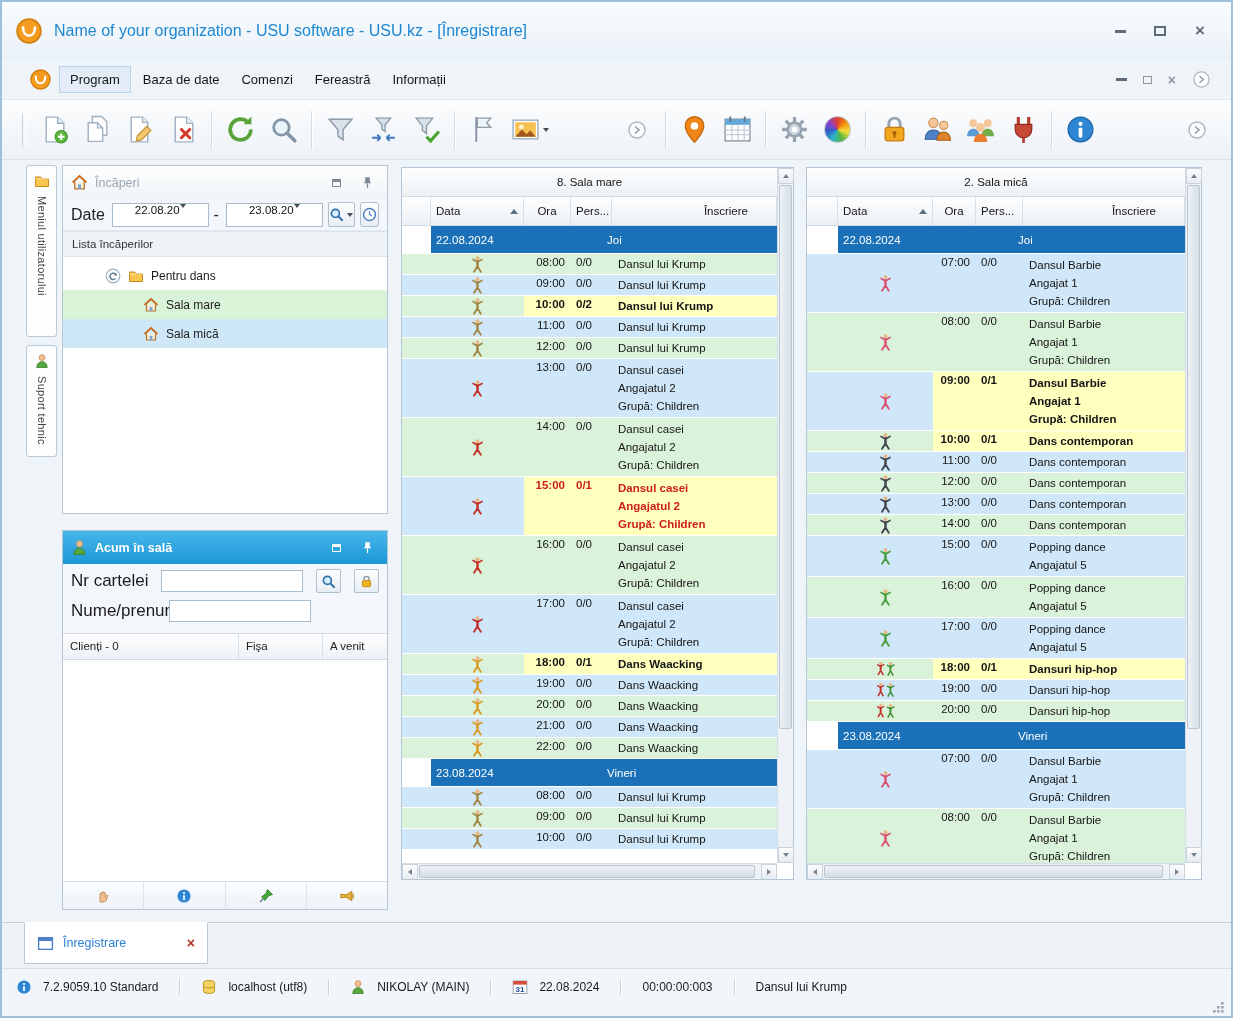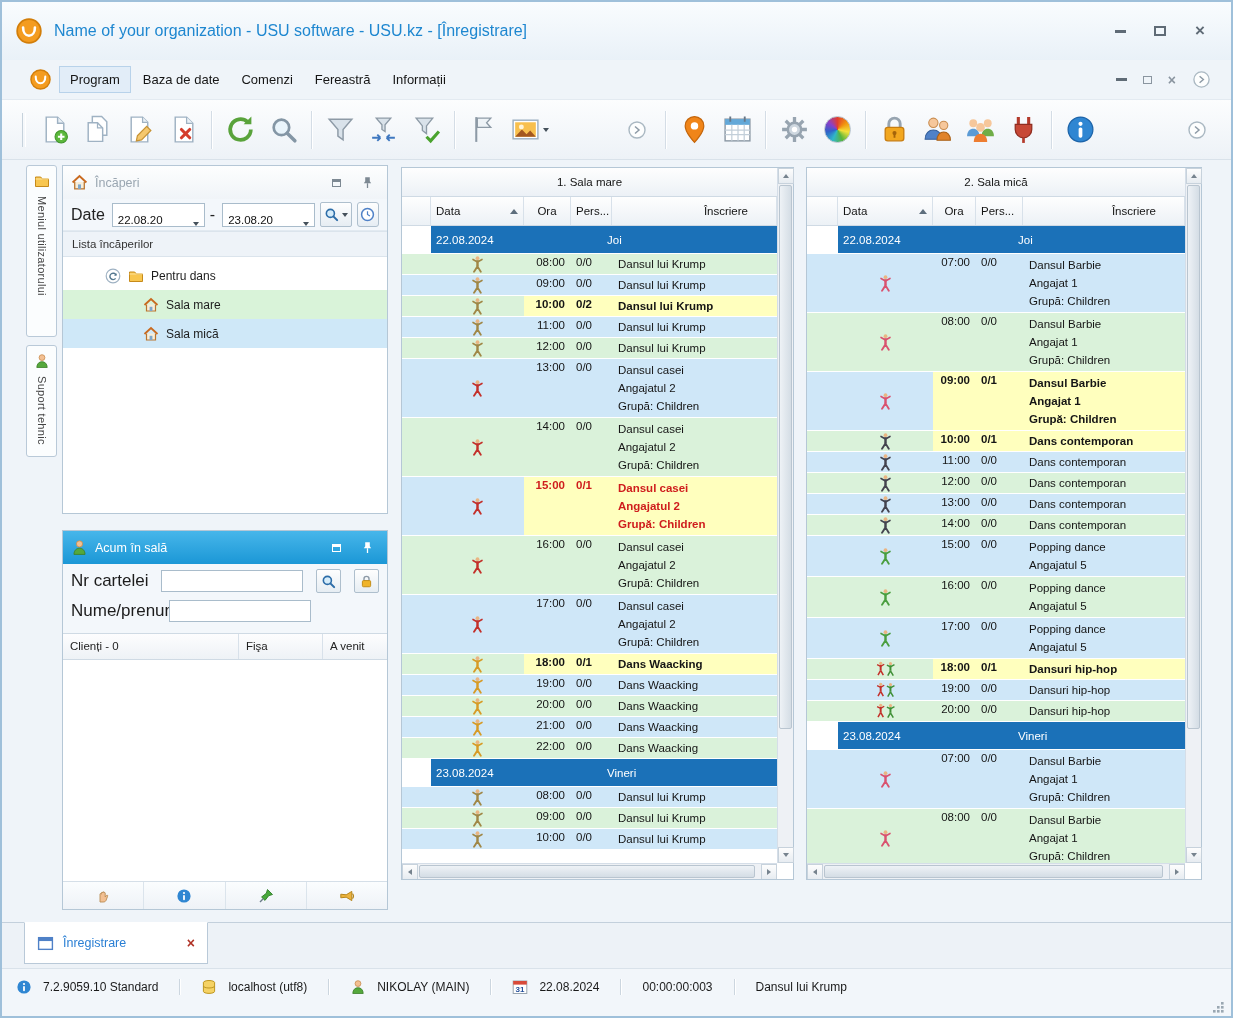--- a/index.html
+++ b/index.html
@@ -61,25 +61,25 @@
 .panel-header{height:33px;display:flex;align-items:center;padding:0 8px;background:linear-gradient(#fdfefe,#f0f4f8)}
 .panel-header .ph-icon{display:flex;margin-right:7px}
 .panel-header .ph-icon svg{width:17px;height:17px}
 .ph-title{font-size:12.5px}
 .ph-title.grey{color:#9aa6b1}
 .ph-btns{margin-left:auto;display:flex;gap:15px;align-items:center;padding-right:4px}
 .ph-btn{display:flex;align-items:center;justify-content:center;width:16px;height:16px;color:#7d8993}
 .ph-btn svg{width:11px;height:13px}
 .rbox{width:9px;height:8px;border:1px solid currentColor;border-top:3px solid currentColor;display:inline-block}
 .blue-header{background:linear-gradient(#47b6ea,#1b97d6)}
-.blue-header .ph-title{color:#fff;font-weight:normal}
+.blue-header .ph-title{color:#fff;font-weight:bold}
 .blue-header .ph-btn{color:#fff}
 .date-row{height:32px;display:flex;align-items:center;padding:0 8px;gap:5px;background:#f3f7fb;border-bottom:1px solid #e2eaf1}
 .dr-label{font-size:16px;color:#222;margin-right:2px}
-.combo{width:108px;height:24px;background:#fff;border:1px solid #a9bccb;display:flex;align-items:flex-end;padding:0 5px;font-size:11.5px;color:#111}
+.combo{width:108px;height:24px;background:#fff;border:1px solid #a9bccb;display:flex;align-items:flex-start;padding:0 22px;font-size:11.5px;color:#111}
 .combo .dd-arrow{margin-left:auto}
 .btn{background:linear-gradient(#fefefe,#e6edf3);border:1px solid #aebfcd;border-radius:2px;display:flex;align-items:center;justify-content:center}
 .search-btn{width:37px;height:25px;gap:3px}
 .clock-btn{width:26px;height:25px;border-radius:3px}
 .search-btn svg,.clock-btn svg{width:15px;height:15px}
 .list-header{height:26px;line-height:25px;background:#eef3f8;border-top:1px solid #dbe4ec;border-bottom:1px solid #dbe4ec;font-size:11.5px;color:#333;padding-left:9px}
 .tree{padding-top:4px}
 .tree-row{height:29px;display:flex;align-items:center;font-size:12px;color:#1c1c1c}
 .tree-row .tr-exp{display:flex;margin-right:7px}
 .tree-row .tr-exp svg,.tree-row .tr-ic svg{width:16px;height:16px}
@@ -630,21 +630,21 @@
                   <path d="M13.5 5.5a4 4 0 0 1 0 5" fill="none" stroke="#b5851c" stroke-width="1.2"></path>
                 </svg>
               </span>
             </div>
         </div>
       </div>
     </div>
 
     <div class="schedule" id="sched-0" style="left:399px;width:393px;--wm:29px;--wd:93px;--wo:47px;--wp:41px">
         <div class="sch-main">
-          <div class="sch-title">1. Sala mare</div>
+          <div class="sch-title">8. Sala mare</div>
           <div class="sch-head">
     <div class="h hm"></div>
     <div class="h hd">Data<span class="sort-up"></span></div>
     <div class="h ho">Ora</div>
     <div class="h hp">Pers...</div>
     <div class="h hi">Înscriere</div>
   </div>
           <div class="sch-rows">
             <div class="srow date">
         <div class="cm">

